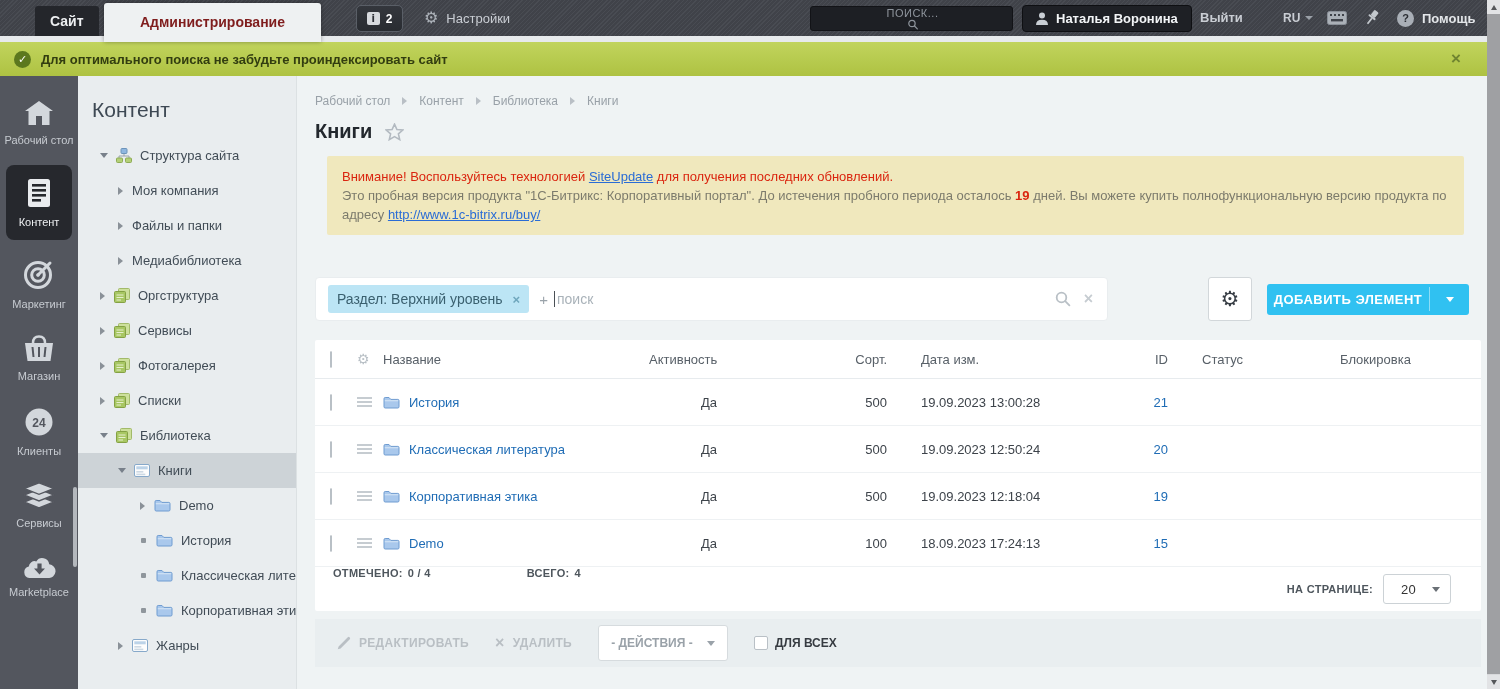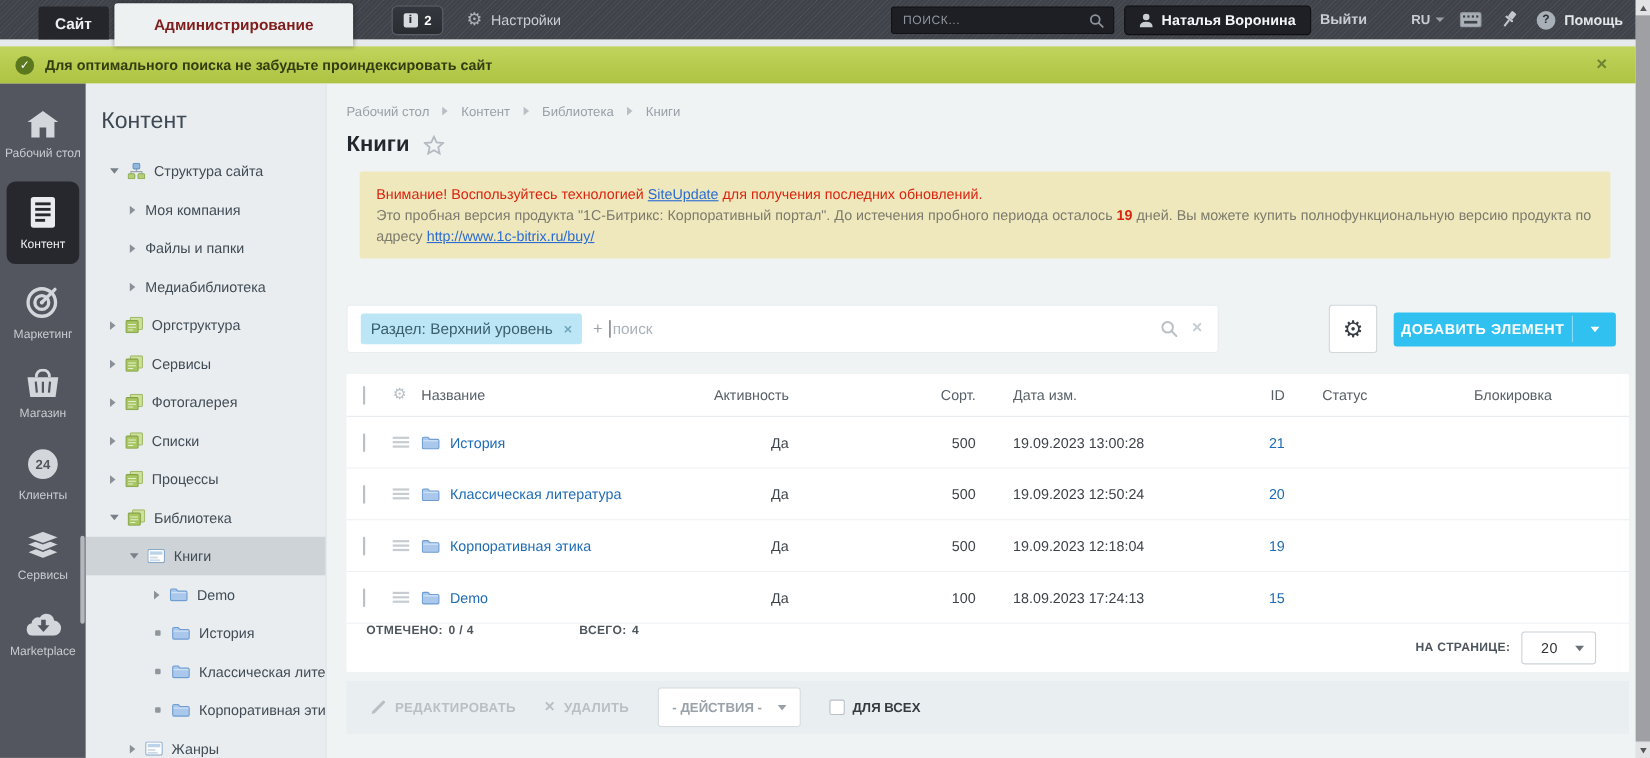--- a/index.html
+++ b/index.html
@@ -25,21 +25,21 @@
     background:linear-gradient(#34373d,#292c31);border:1px solid #5a5f67;border-radius:5px;
     display:flex;align-items:center;justify-content:center;gap:6px;cursor:pointer;z-index:6;}
   .info-glyph{width:13px;height:13px;background:#d7dade;border-radius:2px;color:#2c2f35;
     font-size:10px;font-weight:bold;text-align:center;line-height:13px;}
   .info-count{color:#fff;font-size:12px;font-weight:bold;}
   .tb-settings{position:absolute;left:424px;top:0;height:36px;display:flex;align-items:center;gap:8px;
     color:#caced4;font-size:13px;cursor:pointer;z-index:6;}
   .gear-light{color:#abb1b8;font-size:16px;}
   .tb-search{position:absolute;left:810px;top:6px;width:203px;height:25px;box-sizing:border-box;
     background:#1d1f24;border:1px solid #121317;border-radius:3px;display:flex;align-items:center;
-    padding:0 8px 0 10px;z-index:6;cursor:text;}
+    padding:0 8px 0 10px;z-index:6;cursor:text;flex-direction:column;}
   .tb-search-text{color:#8f959d;font-size:11px;letter-spacing:.5px;text-transform:uppercase;flex:1;}
   .tb-user{position:absolute;left:1022px;top:5px;height:27px;box-sizing:border-box;padding:0 13px;
     background:#1e2025;border:1px solid #0e0f12;border-radius:4px;display:flex;align-items:center;gap:8px;
     cursor:pointer;z-index:6;}
   .tb-user-name{color:#f3f5f7;font-size:13px;font-weight:bold;}
   .tb-logout{position:absolute;left:1200px;top:0;height:36px;line-height:36px;color:#c9cdd3;
     font-size:13px;font-weight:bold;cursor:pointer;z-index:6;}
   .tb-lang{position:absolute;left:1283px;top:0;height:36px;display:flex;align-items:center;gap:5px;
     color:#c9cdd3;font-size:12px;font-weight:bold;cursor:pointer;z-index:6;}
   .caret-dn{width:0;height:0;border-left:4px solid transparent;border-right:4px solid transparent;border-top:4px solid #9aa0a7;}
@@ -364,31 +364,20 @@
     <span class="tree-ic">
       <svg width="16" height="15" viewBox="0 0 16 15">
         <rect x="4.5" y="0.5" width="11" height="11" rx="1" fill="#cde09c" stroke="#a2ba69"></rect>
         <rect x="0.5" y="3.5" width="11" height="11" rx="1" fill="#a8c763" stroke="#84a144"></rect>
         <path stroke="#e6efcf" fill="none" d="M2.5 7 H9.5 M2.5 9.5 H9.5 M2.5 12 H7"></path>
       </svg>
     </span>
     <span>Списки</span>
   </div>
   <div class="tree-row lv0">
-    <span class="tri-r"></span>
-    <span class="tree-ic">
-      <svg width="16" height="15" viewBox="0 0 16 15">
-        <rect x="4.5" y="0.5" width="11" height="11" rx="1" fill="#cde09c" stroke="#a2ba69"></rect>
-        <rect x="0.5" y="3.5" width="11" height="11" rx="1" fill="#a8c763" stroke="#84a144"></rect>
-        <path stroke="#e6efcf" fill="none" d="M2.5 7 H9.5 M2.5 9.5 H9.5 M2.5 12 H7"></path>
-      </svg>
-    </span>
-    <span>Процессы</span>
-  </div>
-  <div class="tree-row lv0">
     <span class="tri-d"></span>
     <span class="tree-ic">
       <svg width="16" height="15" viewBox="0 0 16 15">
         <rect x="4.5" y="0.5" width="11" height="11" rx="1" fill="#cde09c" stroke="#a2ba69"></rect>
         <rect x="0.5" y="3.5" width="11" height="11" rx="1" fill="#a8c763" stroke="#84a144"></rect>
         <path stroke="#e6efcf" fill="none" d="M2.5 7 H9.5 M2.5 9.5 H9.5 M2.5 12 H7"></path>
       </svg>
     </span>
     <span>Библиотека</span>
   </div>

